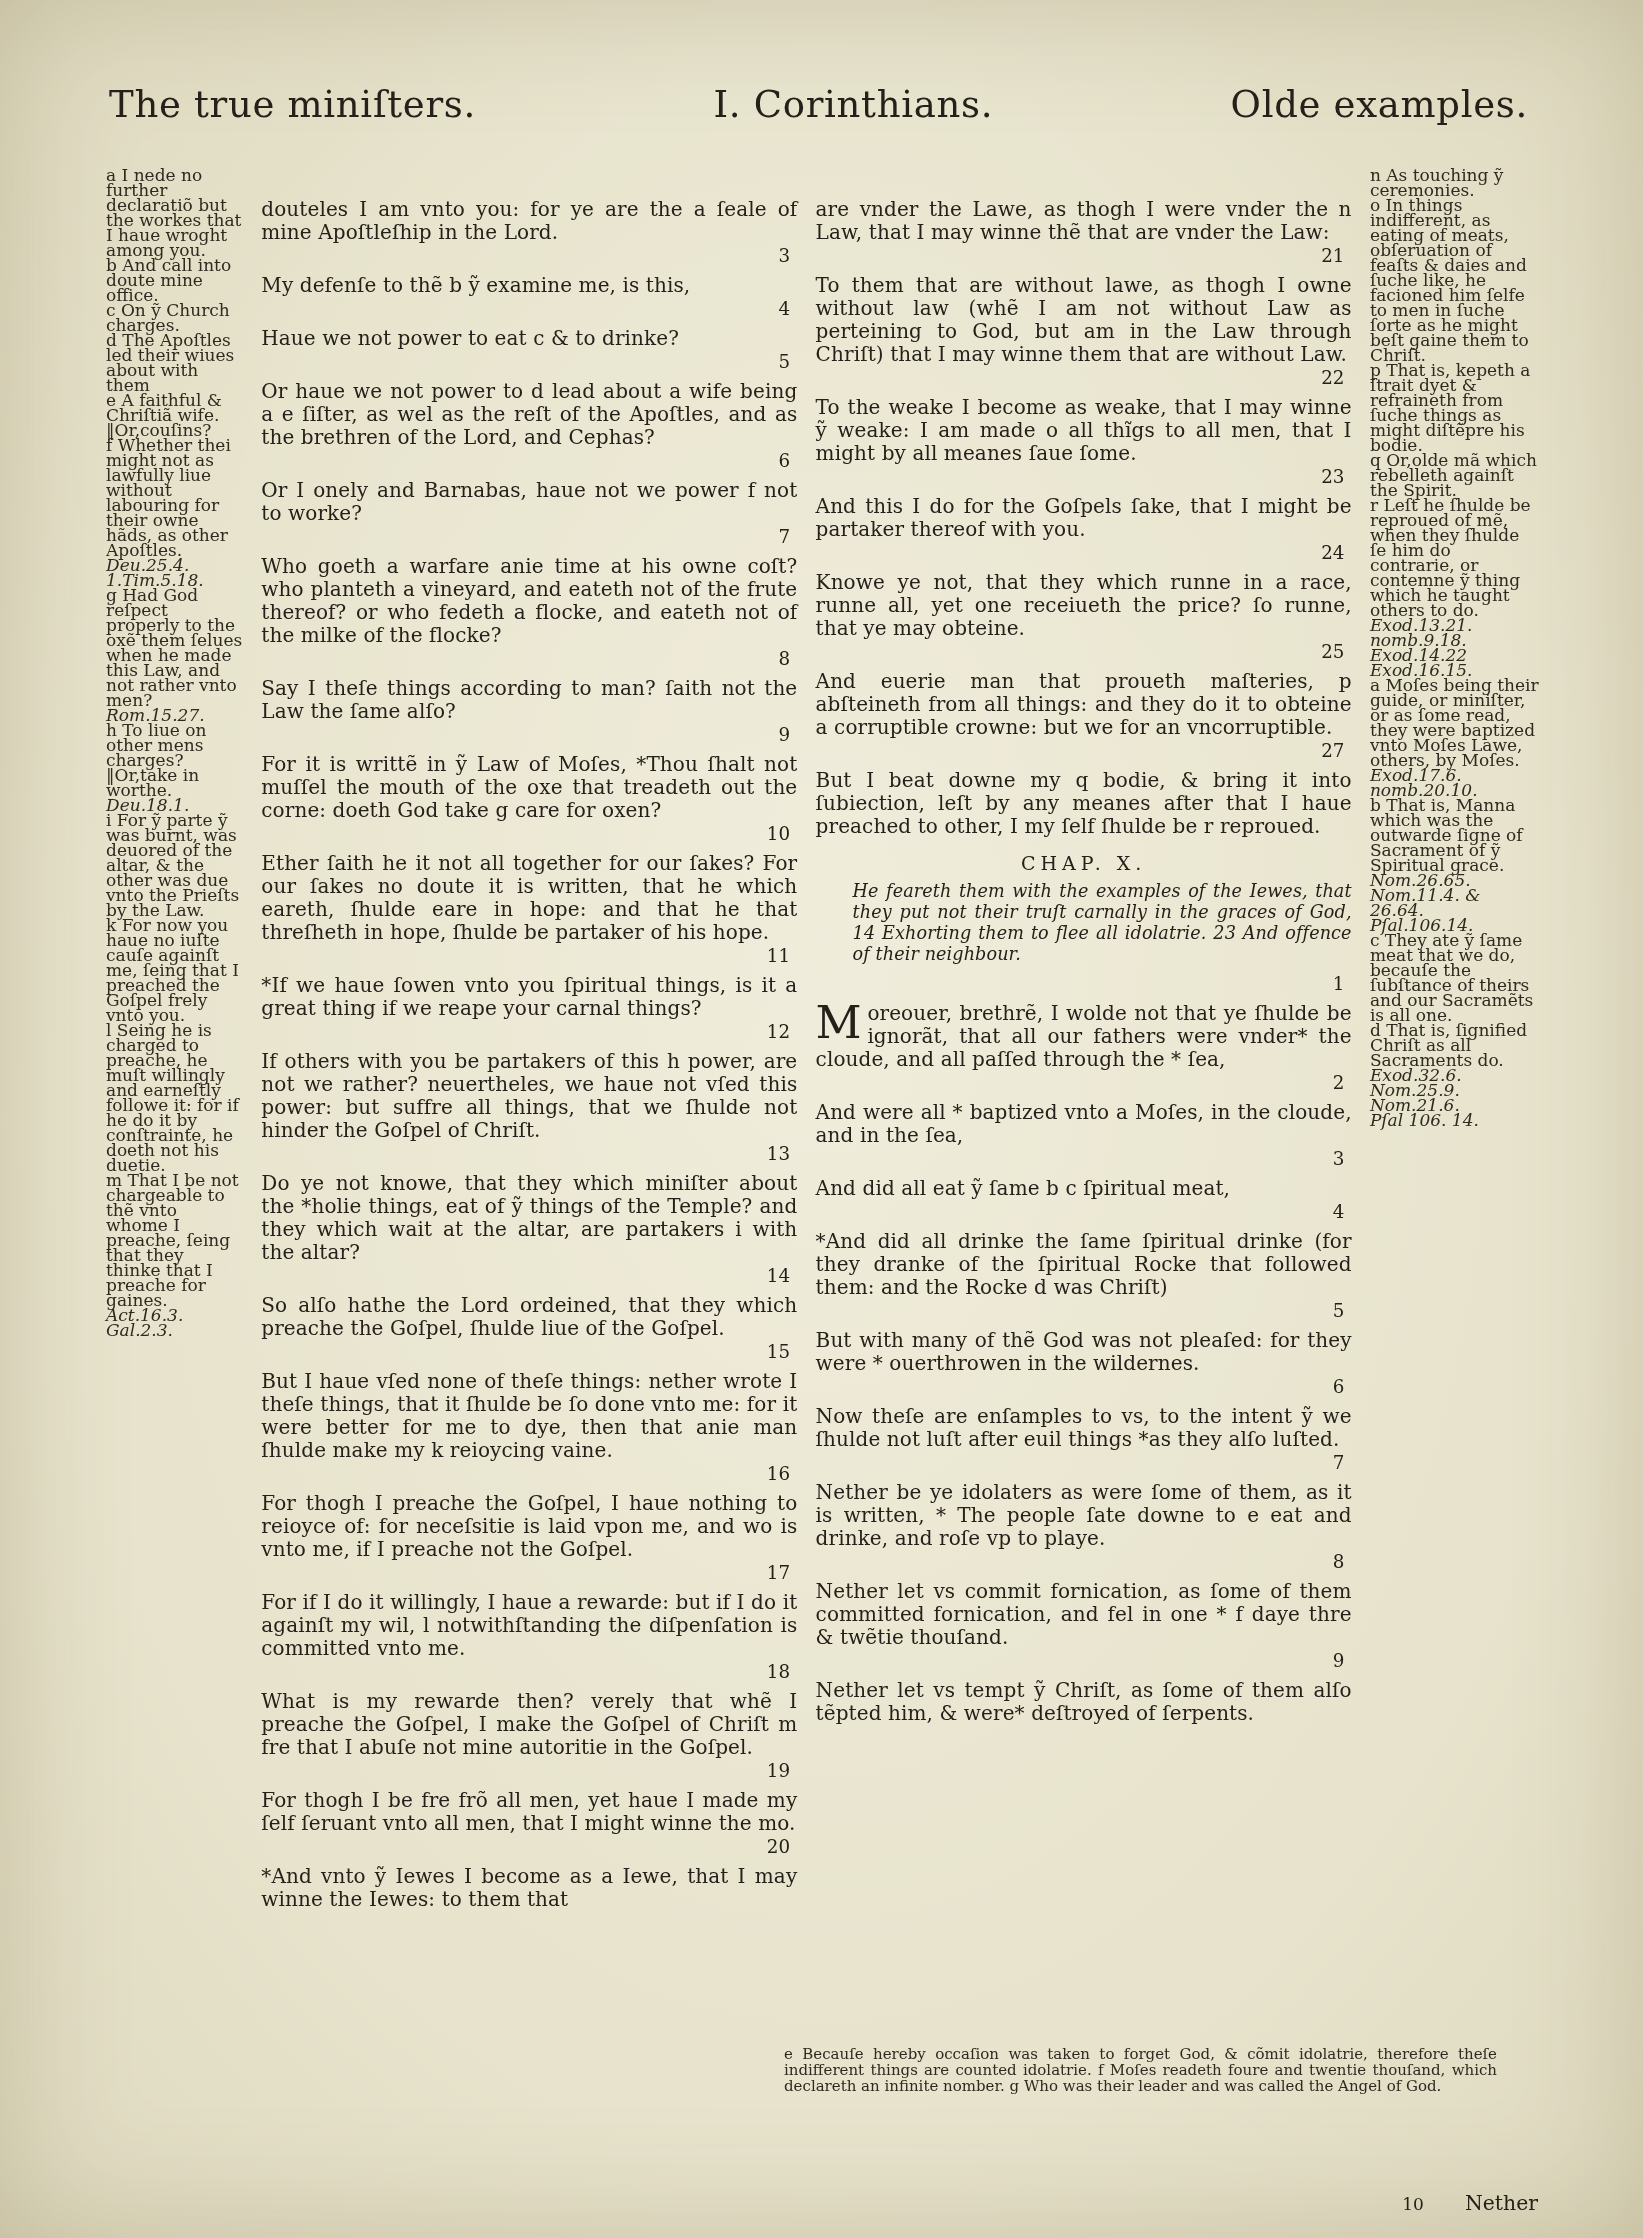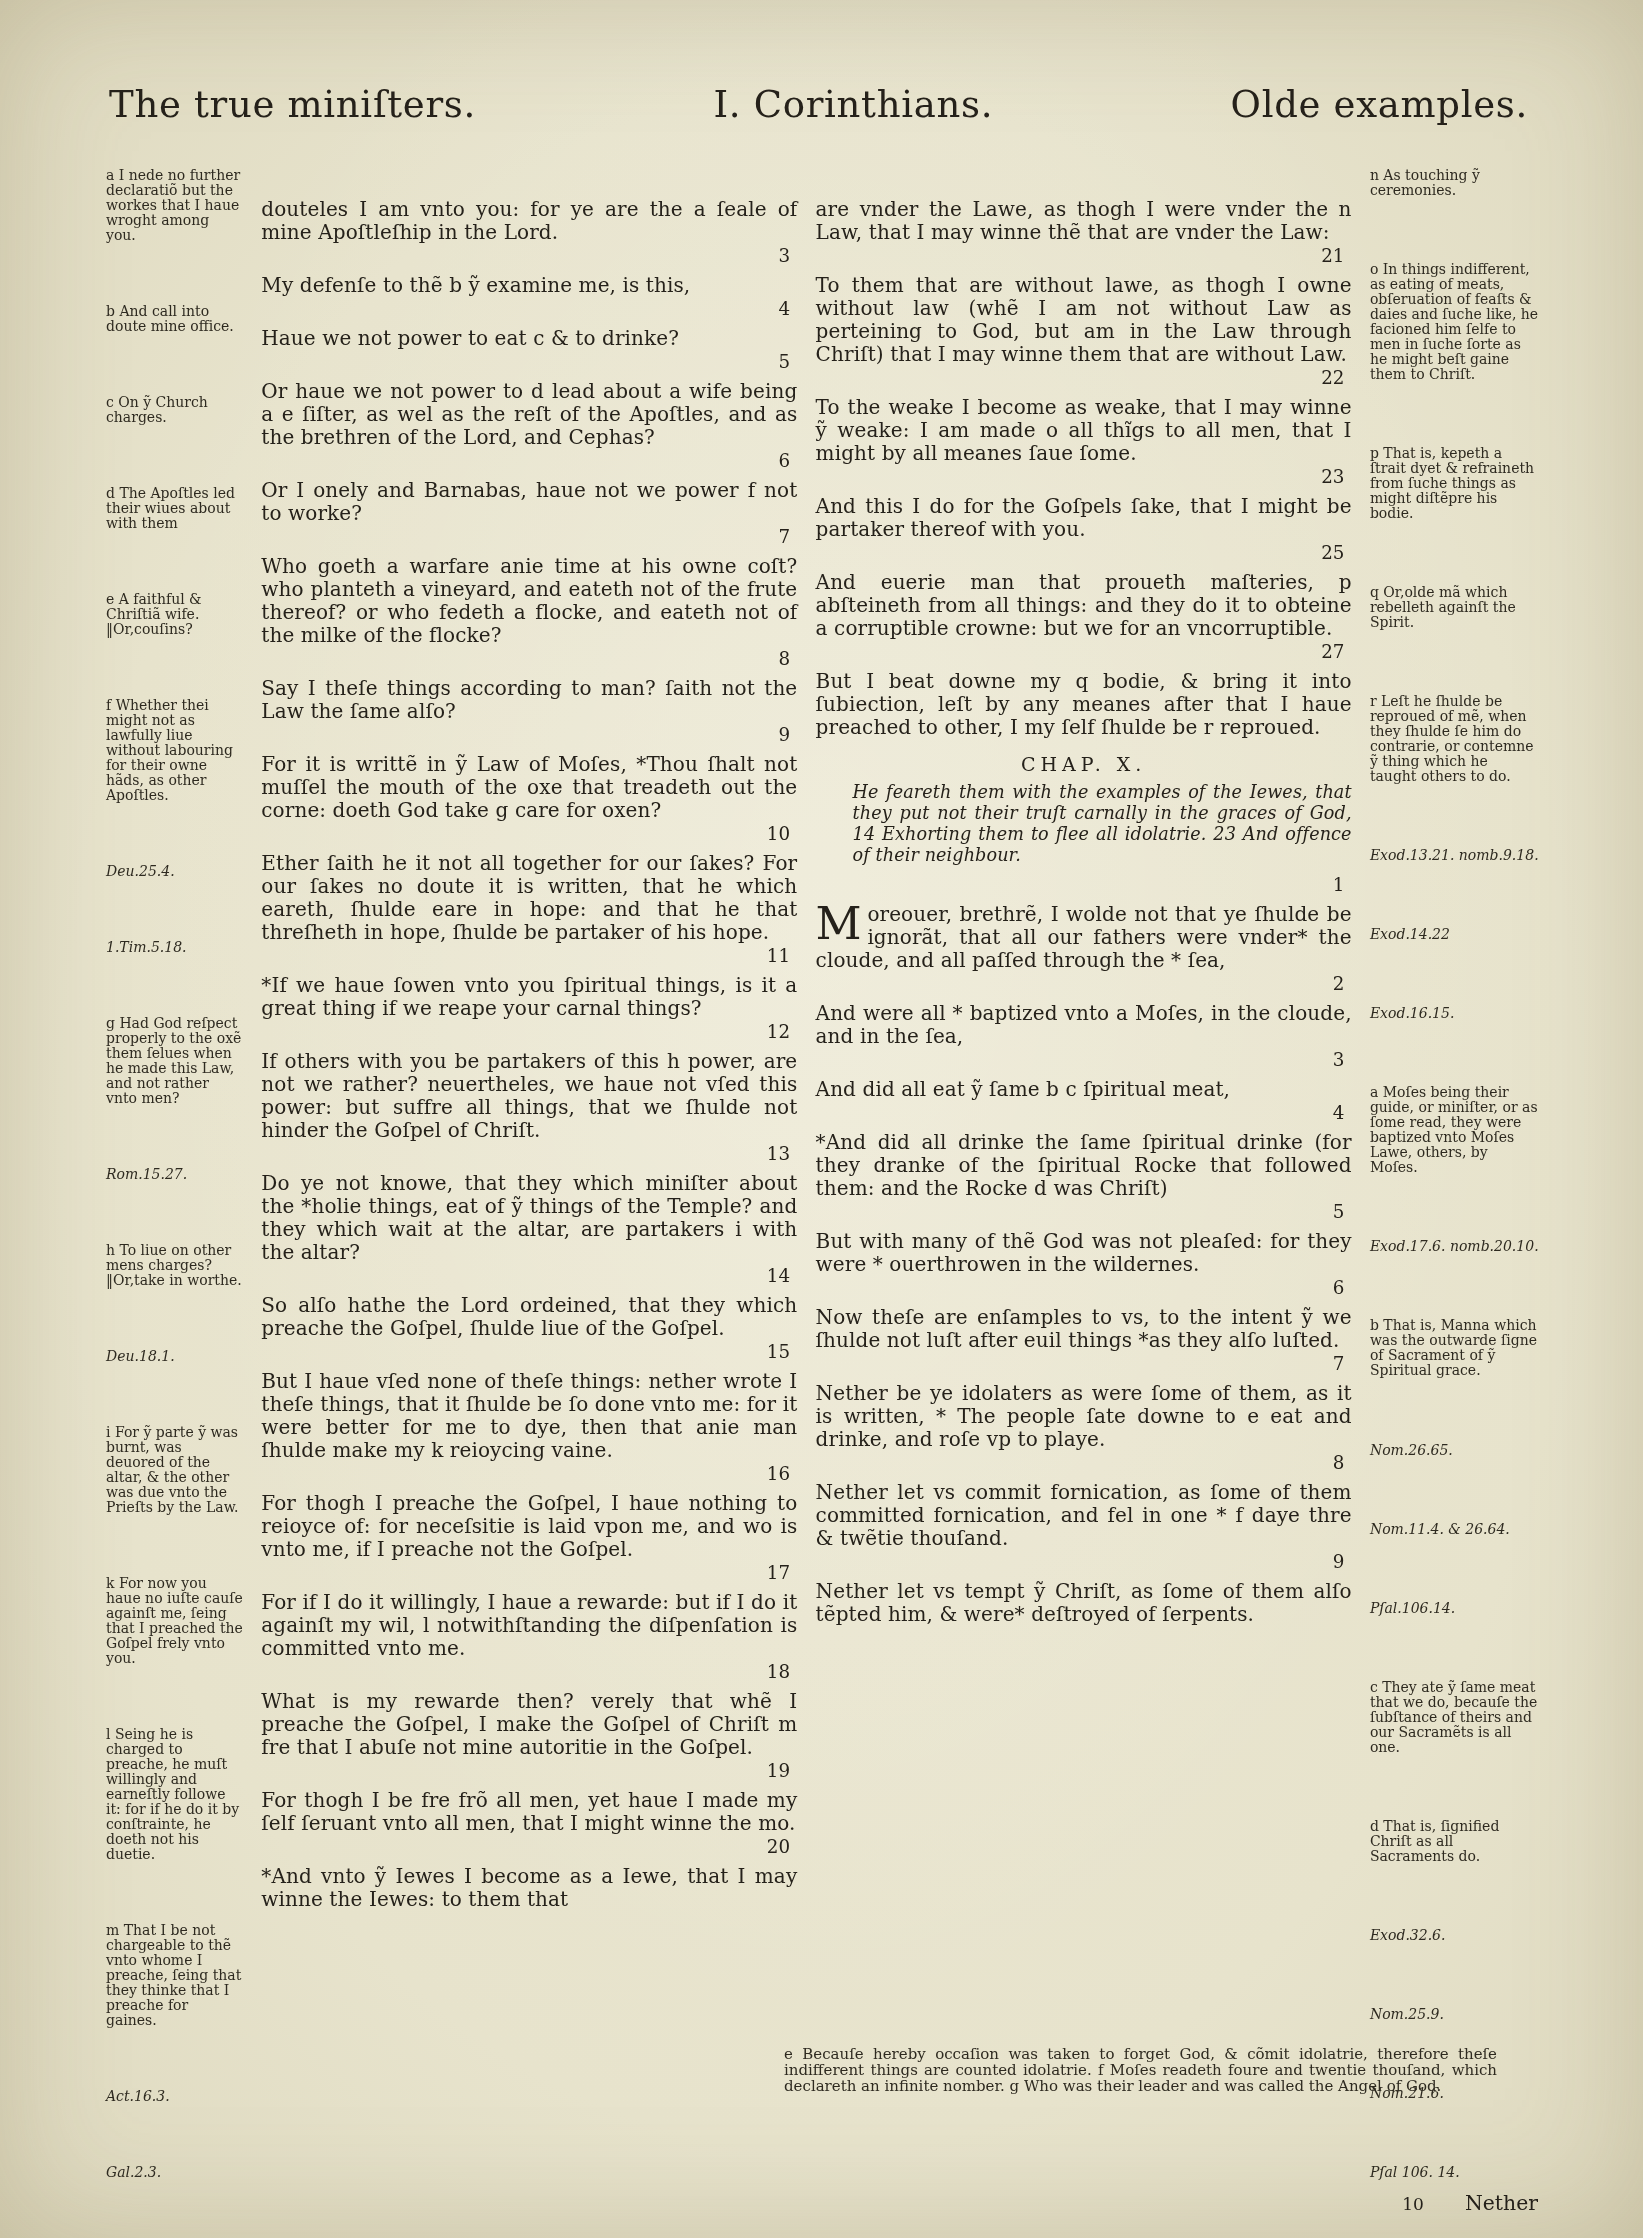--- a/index.html
+++ b/index.html
@@ -27,23 +27,23 @@
   
   .content {
     position:absolute; top:168px; left:106px;
     width:1432px; height:2012px;
     display:grid;
     grid-template-columns:137px 536px 536px 169px;
     column-gap:18.3px;
   }
 
   .margin-col {
-    display:flex; flex-direction:column; justify-content:space-between;
+    display:flex; flex-direction:column; 
     height:100%;
-    font-size:14px; line-height:15px;
+    font-size:17px; line-height:15px;
     color:#2e2a20;
   }
   .mnote { text-align:left; }
   .mnote.ref { font-style:italic; }
 
   .main-col {
     font-size:20px; line-height:23px;
     text-align:justify;
     letter-spacing:0.1px;
   }
@@ -242,20 +242,24 @@
           <p class="verse">
             <span class="vnum">22</span>
             <span class="vtext">To the weake I become as weake, that I may winne ỹ weake: I am made o all thĩgs to all men, that I might by all meanes ſaue ſome.</span>
           </p>
 
           <p class="verse">
             <span class="vnum">23</span>
             <span class="vtext">And this I do for the Goſpels ſake, that I might be partaker thereof with you.</span>
           </p>
 
+          <p class="verse">
+            <span class="vnum">24</span>
+            <span class="vtext">Knowe ye not, that they which runne in a race, runne all, yet one receiueth the price? ſo runne, that ye may obteine.</span>
+          </p>
 
           <p class="verse">
             <span class="vnum">25</span>
             <span class="vtext">And euerie man that proueth maſteries, p abſteineth from all things: and they do it to obteine a corruptible crowne: but we for an vncorruptible.</span>
           </p>
 
 
           <p class="verse">
             <span class="vnum">27</span>
             <span class="vtext">But I beat downe my q bodie, &amp; bring it into ſubiection, leſt by any meanes after that I haue preached to other, I my ſelf ſhulde be r reproued.</span>

